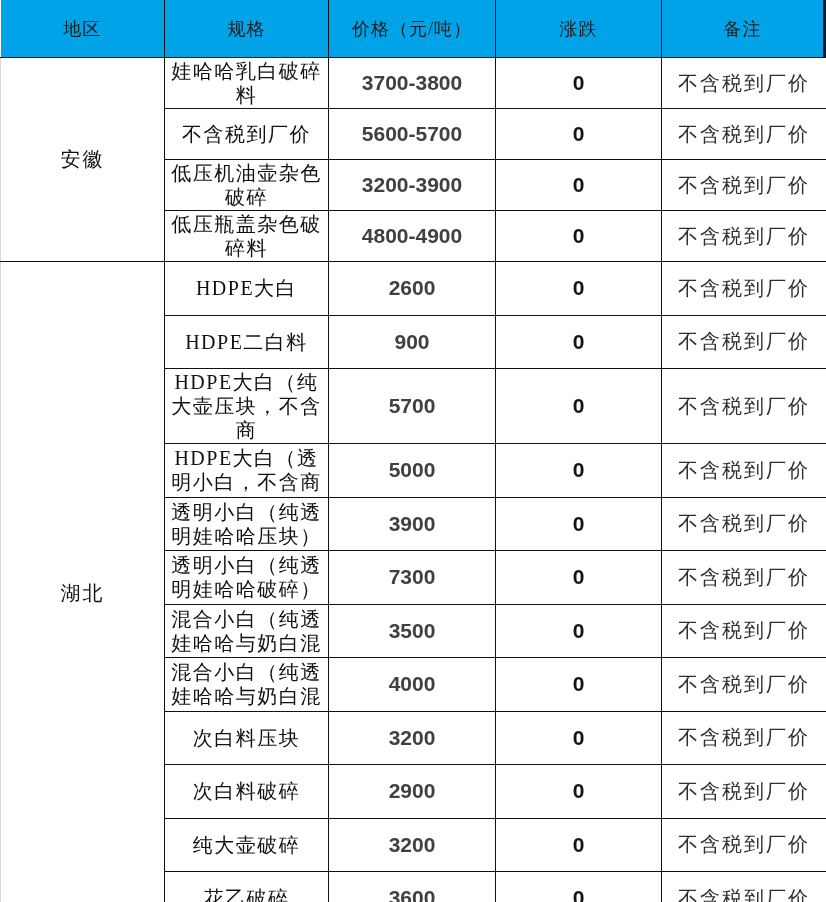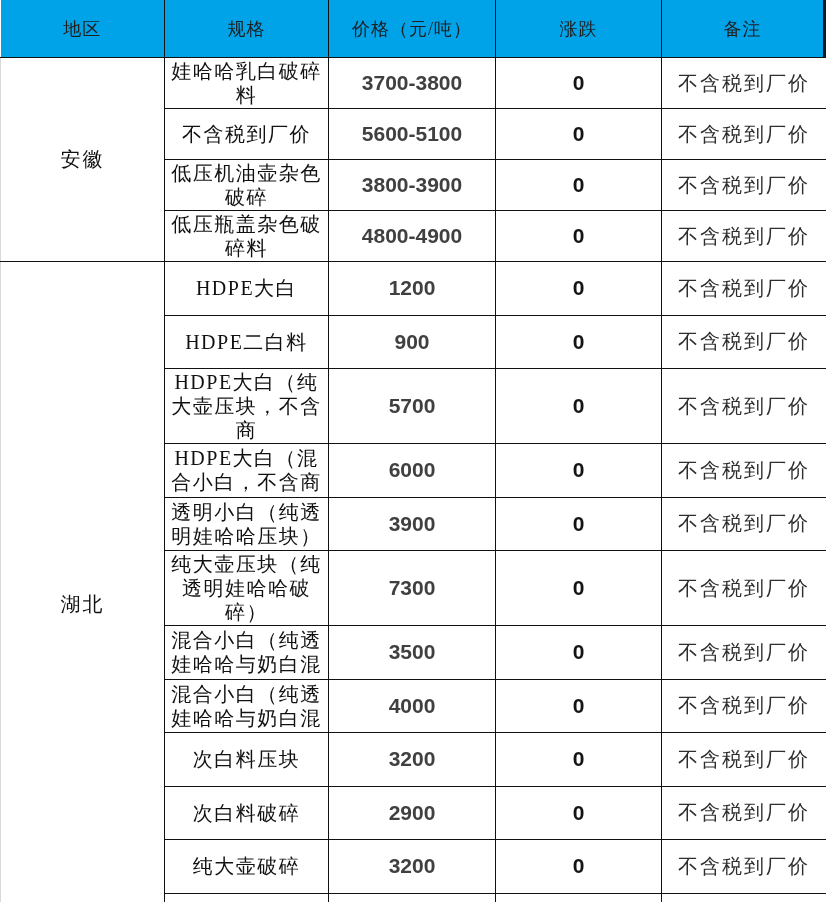--- a/index.html
+++ b/index.html
@@ -106,69 +106,69 @@
   <tbody id="table-body">
       <tr class="r-anhui">
         <td rowspan="4" class="region-cell">安徽</td>
         <td class="spec-cell">娃哈哈乳白破碎料</td>
         <td class="price-cell">3700-3800</td>
         <td class="change-cell">0</td>
         <td class="note-cell">不含税到厂价</td>
       </tr>
       <tr class="r-anhui">
         <td class="spec-cell">不含税到厂价</td>
-        <td class="price-cell">5600-5100</td>
+        <td class="price-cell">5600-5700</td>
         <td class="change-cell">0</td>
         <td class="note-cell">不含税到厂价</td>
       </tr>
       <tr class="r-anhui">
         <td class="spec-cell">低压机油壶杂色破碎</td>
-        <td class="price-cell">3800-3900</td>
+        <td class="price-cell">3200-3900</td>
         <td class="change-cell">0</td>
         <td class="note-cell">不含税到厂价</td>
       </tr>
       <tr class="r-anhui">
         <td class="spec-cell">低压瓶盖杂色破碎料</td>
         <td class="price-cell">4800-4900</td>
         <td class="change-cell">0</td>
         <td class="note-cell">不含税到厂价</td>
       </tr>
       <tr class="r-hubei">
         <td rowspan="12" class="region-cell">湖北</td>
         <td class="spec-cell">HDPE大白</td>
-        <td class="price-cell">1200</td>
+        <td class="price-cell">2600</td>
         <td class="change-cell">0</td>
         <td class="note-cell">不含税到厂价</td>
       </tr>
       <tr class="r-hubei">
         <td class="spec-cell">HDPE二白料</td>
         <td class="price-cell">900</td>
         <td class="change-cell">0</td>
         <td class="note-cell">不含税到厂价</td>
       </tr>
       <tr class="r-hubei">
         <td class="spec-cell">HDPE大白（纯大壶压块，不含商</td>
         <td class="price-cell">5700</td>
         <td class="change-cell">0</td>
         <td class="note-cell">不含税到厂价</td>
       </tr>
       <tr class="r-hubei">
-        <td class="spec-cell">HDPE大白（混合小白，不含商</td>
-        <td class="price-cell">6000</td>
+        <td class="spec-cell">HDPE大白（透明小白，不含商</td>
+        <td class="price-cell">5000</td>
         <td class="change-cell">0</td>
         <td class="note-cell">不含税到厂价</td>
       </tr>
       <tr class="r-hubei">
         <td class="spec-cell">透明小白（纯透明娃哈哈压块）</td>
         <td class="price-cell">3900</td>
         <td class="change-cell">0</td>
         <td class="note-cell">不含税到厂价</td>
       </tr>
       <tr class="r-hubei">
-        <td class="spec-cell">纯大壶压块（纯透明娃哈哈破碎）</td>
+        <td class="spec-cell">透明小白（纯透明娃哈哈破碎）</td>
         <td class="price-cell">7300</td>
         <td class="change-cell">0</td>
         <td class="note-cell">不含税到厂价</td>
       </tr>
       <tr class="r-hubei">
         <td class="spec-cell">混合小白（纯透娃哈哈与奶白混</td>
         <td class="price-cell">3500</td>
         <td class="change-cell">0</td>
         <td class="note-cell">不含税到厂价</td>
       </tr>

